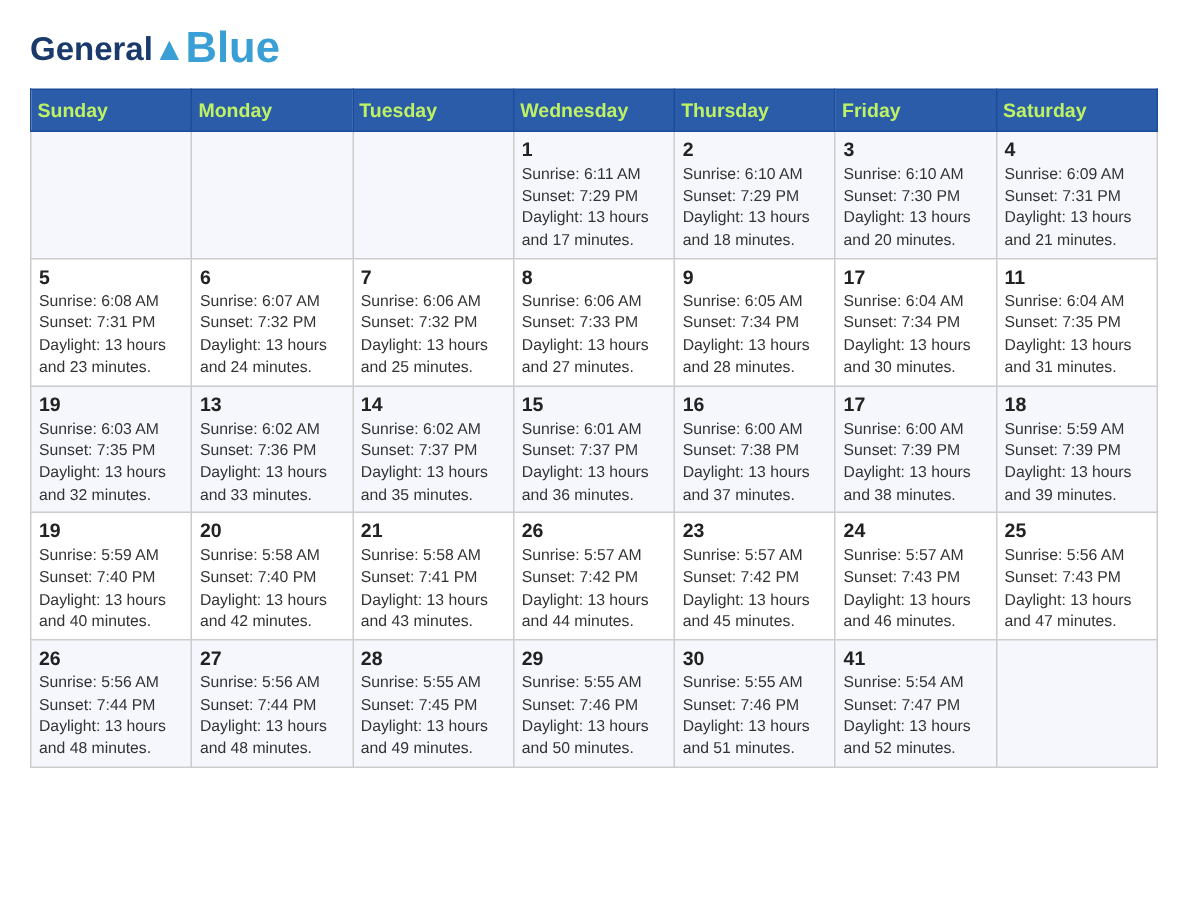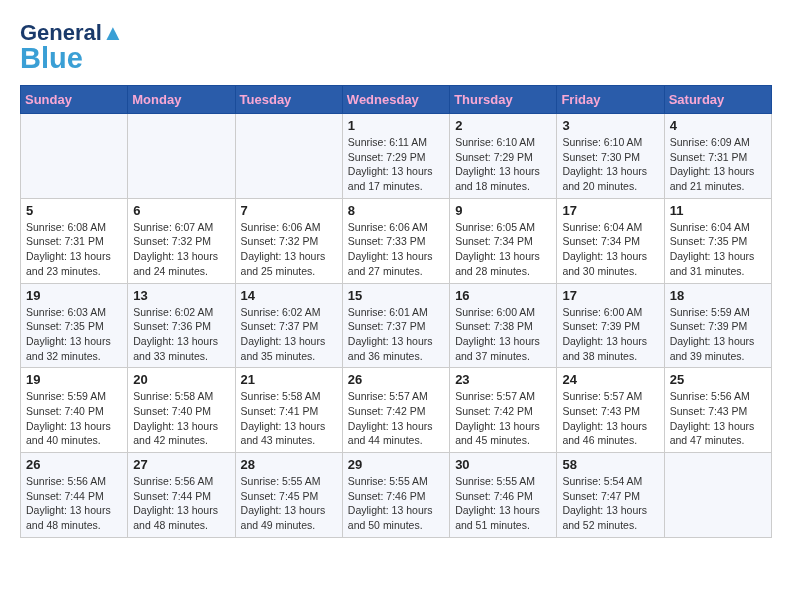--- a/index.html
+++ b/index.html
@@ -11,21 +11,20 @@
       padding: 20px;
     }
     .header {
       display: flex;
       justify-content: space-between;
       align-items: flex-start;
       margin-bottom: 10px;
     }
     .logo {
       display: flex;
-      flex-direction: column;
       align-items: flex-start;
     }
     .title-block {
       text-align: right;
     }
     .month-year {
       font-size: 38px;
       font-weight: bold;
       color: #222;
     }
@@ -33,21 +32,21 @@
       font-size: 18px;
       color: #333;
     }
     table {
       width: 100%;
       border-collapse: collapse;
       font-size: 11px;
     }
     thead tr th {
       background: #2a5caa;
-      color: #f9a8d4;
+      color: #bef264;
       padding: 6px 4px;
       text-align: left;
       font-size: 13px;
       font-weight: bold;
       border: 1px solid #1a4c9a;
     }
     tbody tr td {
       border: 1px solid #ccc;
       vertical-align: top;
       padding: 4px 5px;
@@ -235,19 +234,19 @@
         </td>
         <td>
           <span class="day-num">29</span>
           <div class="day-info">Sunrise: 5:55 AM<br>Sunset: 7:46 PM<br>Daylight: 13 hours<br>and 50 minutes.</div>
         </td>
         <td>
           <span class="day-num">30</span>
           <div class="day-info">Sunrise: 5:55 AM<br>Sunset: 7:46 PM<br>Daylight: 13 hours<br>and 51 minutes.</div>
         </td>
         <td>
-          <span class="day-num">58</span>
+          <span class="day-num">41</span>
           <div class="day-info">Sunrise: 5:54 AM<br>Sunset: 7:47 PM<br>Daylight: 13 hours<br>and 52 minutes.</div>
         </td>
         <td class="empty"></td>
       </tr>
     </tbody>
 </table>
 
 </body></html>

